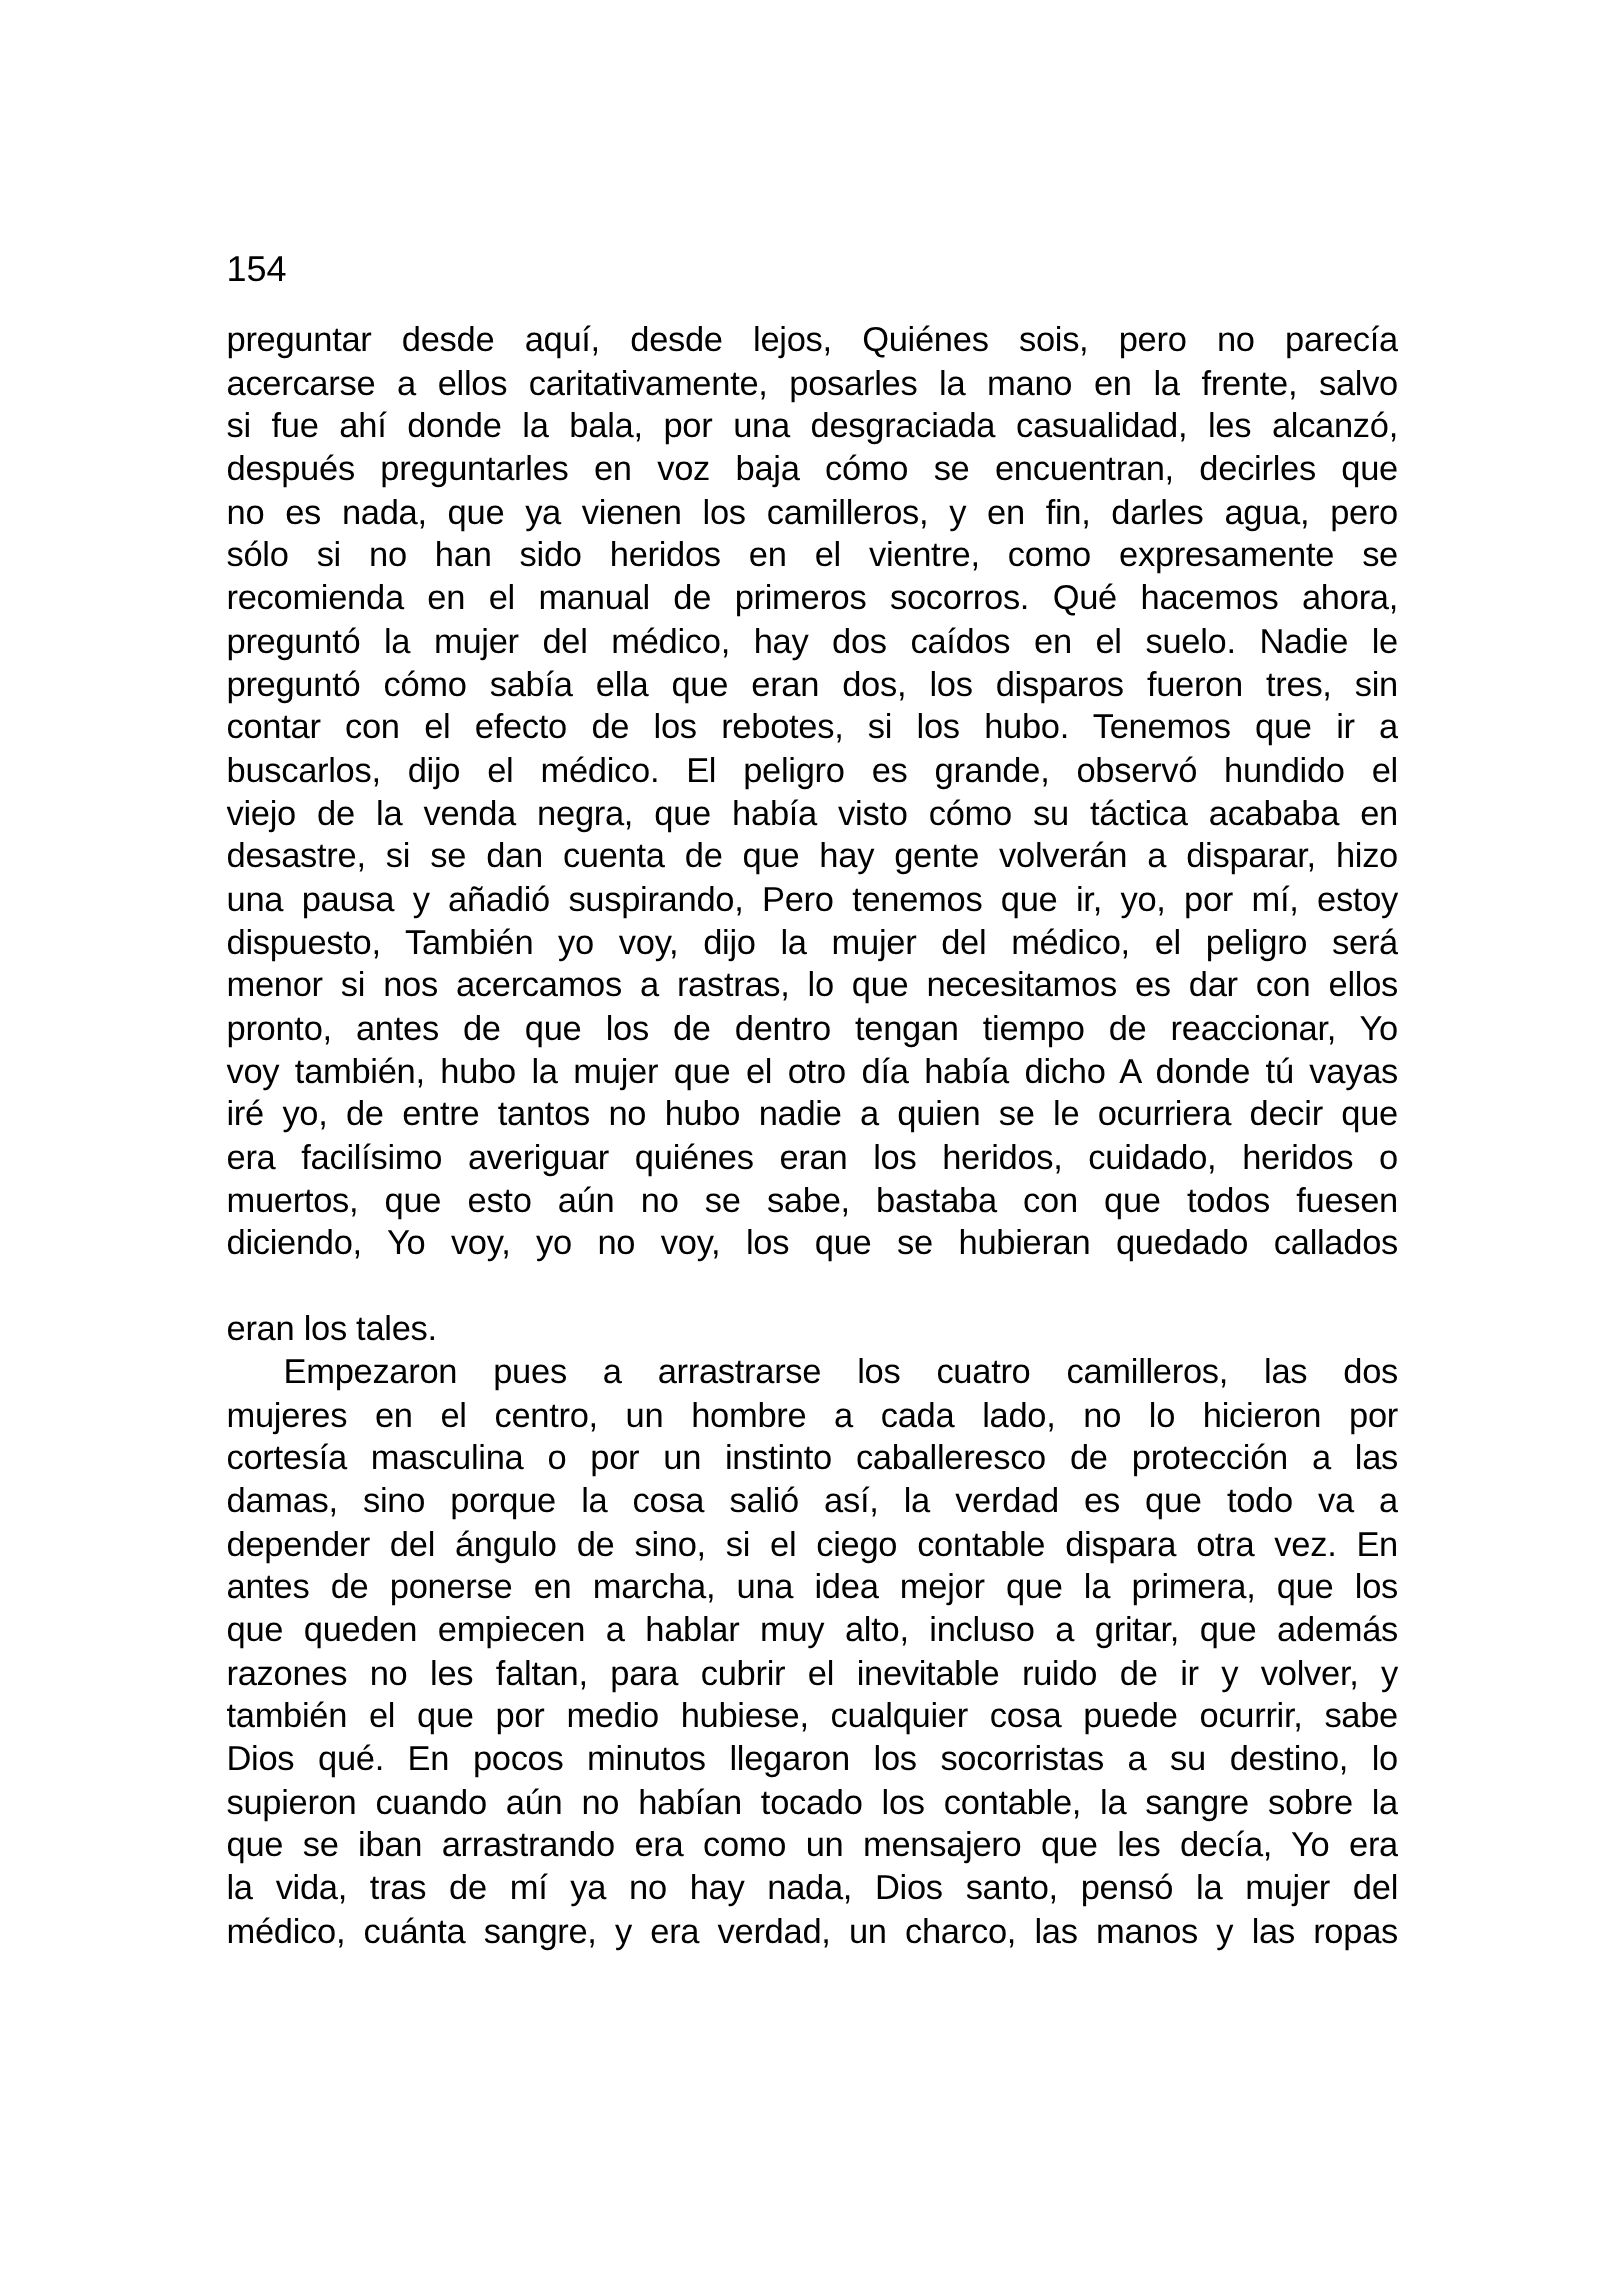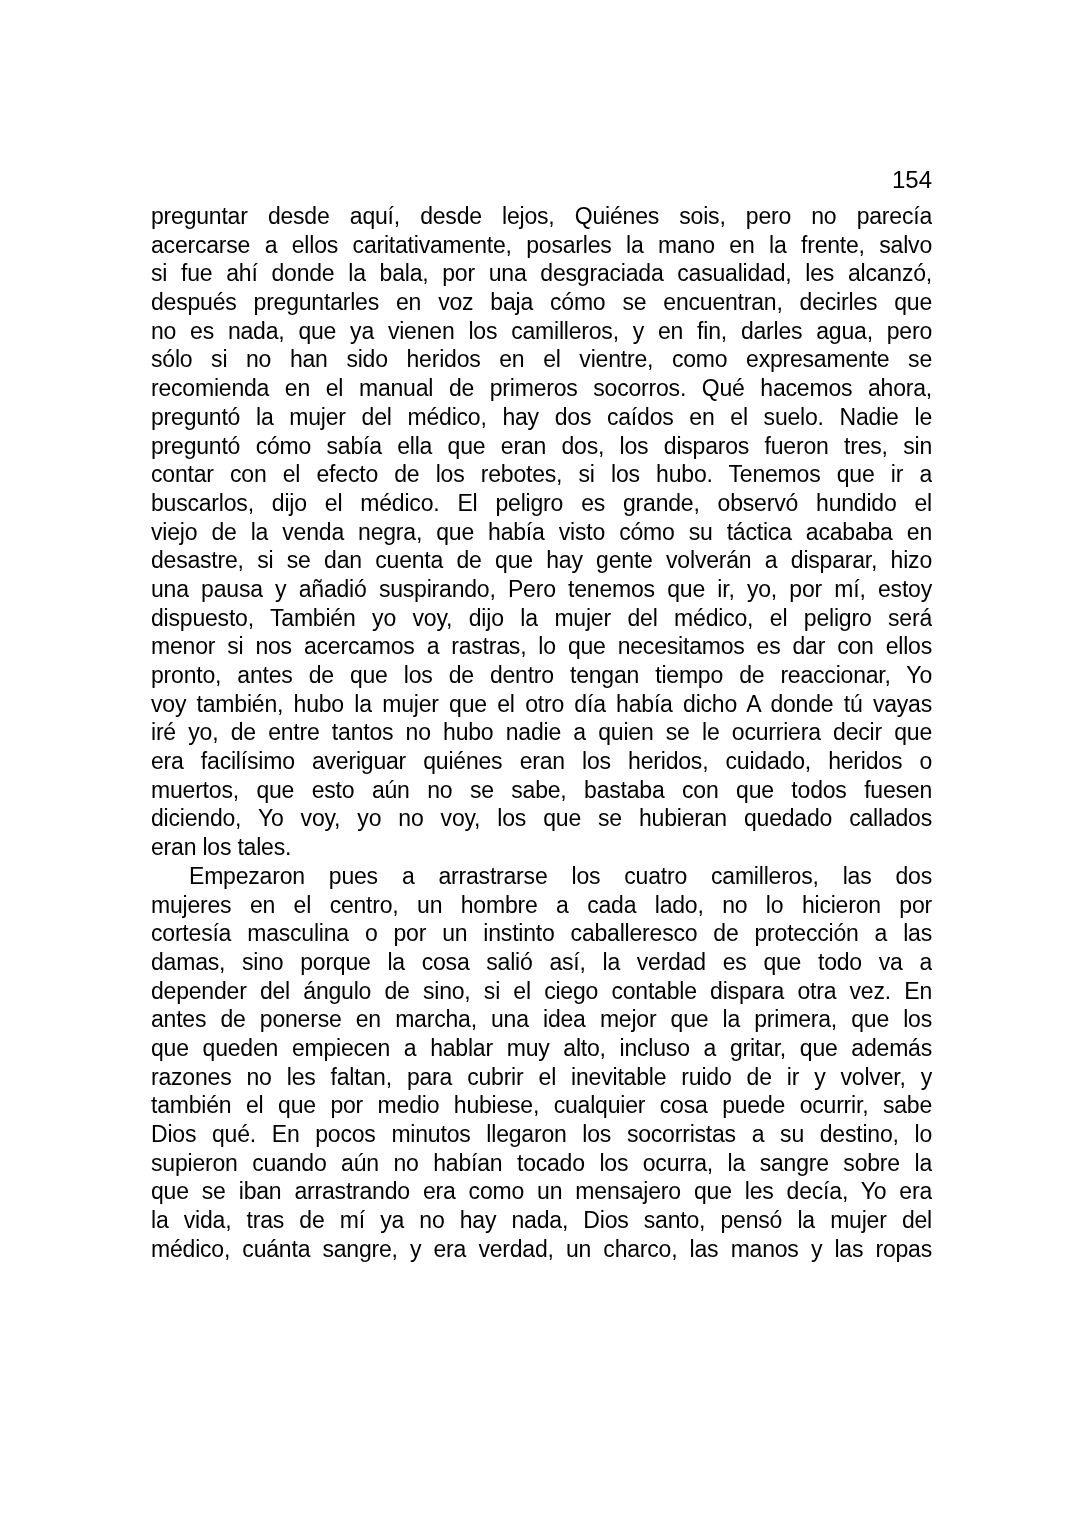--- a/index.html
+++ b/index.html
@@ -17,46 +17,47 @@
     position: absolute;
     inset: 0;
     width: 1080px;
     height: 1528px;
   }
   .page-number {
     position: absolute;
     top: 166px;
     left: 151px;
     width: 781px;
-    text-align: right;
+    text-align: left;
     font-size: 24px;
     line-height: 28.7px;
   }
   .text-block {
     position: absolute;
-    top: 202px;
+    top: 212px;
     left: 151px;
     width: 781px;
   }
   .paragraph {
     margin: 0;
     padding: 0;
   }
   .line {
     font-size: 23px;
     line-height: 28.7px;
     height: 28.7px;
     letter-spacing: -0.2px;
     text-align: justify;
     text-align-last: justify;
     overflow: hidden;
   }
   .line.no-justify {
     text-align: left;
     text-align-last: left;
+    margin-top: 28px;
   }
   .line.indent {
     padding-left: 38px;
   }
 </style>
 </head>
 <body style="background: rgb(255, 255, 255); color: rgb(0, 0, 0);">
 
 <div class="doc-page">
   <div class="page-number">154</div>
@@ -90,19 +91,19 @@
         <div class="line indent">Empezaron pues a arrastrarse los cuatro camilleros, las dos</div>
         <div class="line">mujeres en el centro, un hombre a cada lado, no lo hicieron por</div>
         <div class="line">cortesía masculina o por un instinto caballeresco de protección a las</div>
         <div class="line">damas, sino porque la cosa salió así, la verdad es que todo va a</div>
         <div class="line">depender del ángulo de sino, si el ciego contable dispara otra vez. En</div>
         <div class="line">antes de ponerse en marcha, una idea mejor que la primera, que los</div>
         <div class="line">que queden empiecen a hablar muy alto, incluso a gritar, que además</div>
         <div class="line">razones no les faltan, para cubrir el inevitable ruido de ir y volver, y</div>
         <div class="line">también el que por medio hubiese, cualquier cosa puede ocurrir, sabe</div>
         <div class="line">Dios qué. En pocos minutos llegaron los socorristas a su destino, lo</div>
-        <div class="line">supieron cuando aún no habían tocado los ocurra, la sangre sobre la</div>
+        <div class="line">supieron cuando aún no habían tocado los contable, la sangre sobre la</div>
         <div class="line">que se iban arrastrando era como un mensajero que les decía, Yo era</div>
         <div class="line">la vida, tras de mí ya no hay nada, Dios santo, pensó la mujer del</div>
         <div class="line">médico, cuánta sangre, y era verdad, un charco, las manos y las ropas</div>
       </div>
     </div>
 </div>
 
 </body></html>

